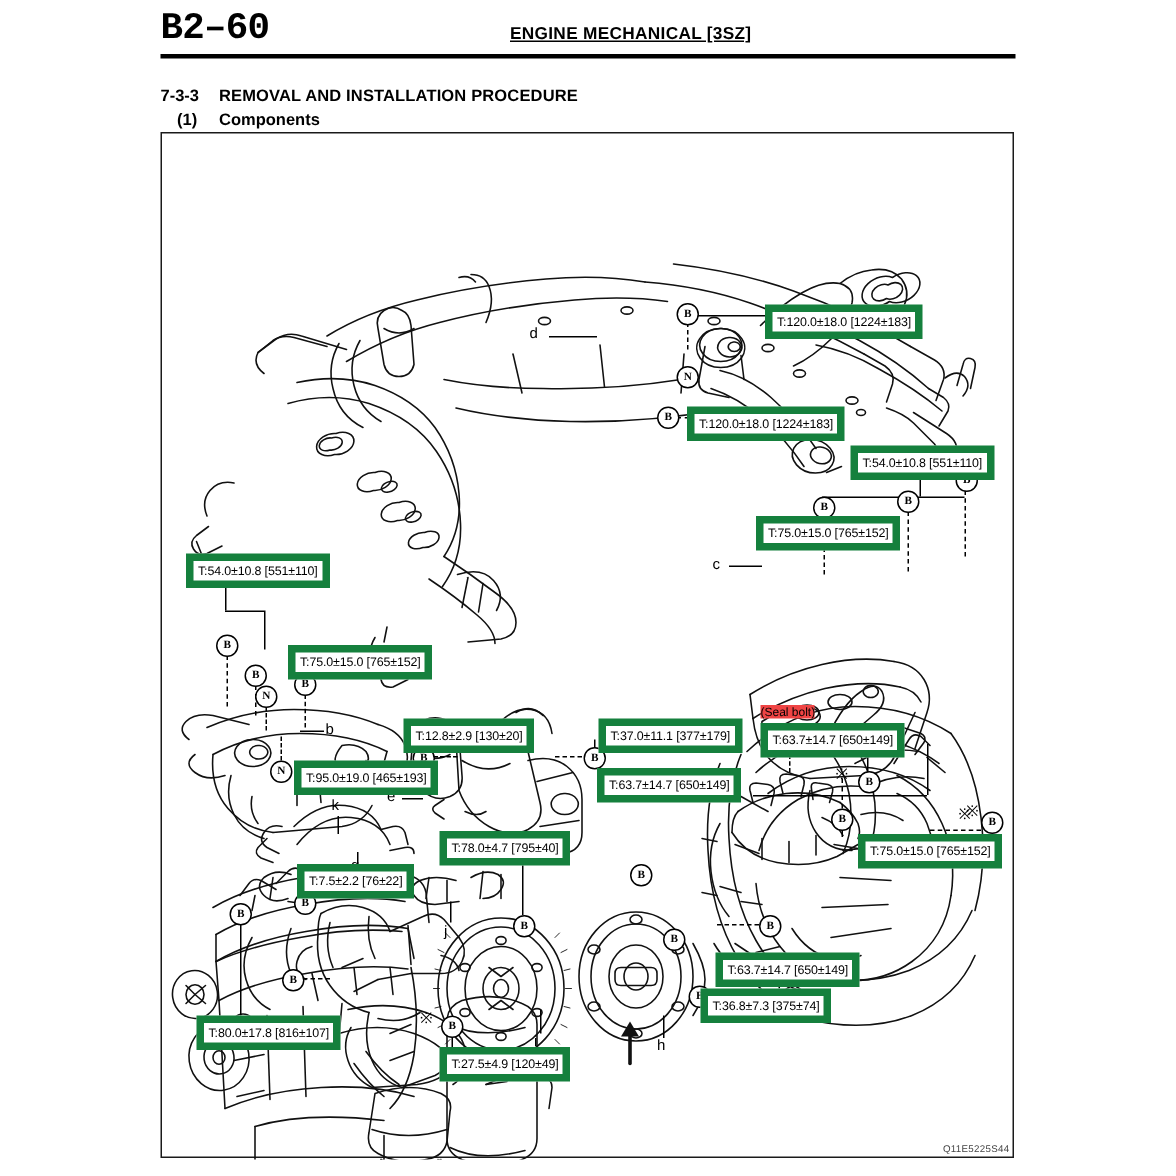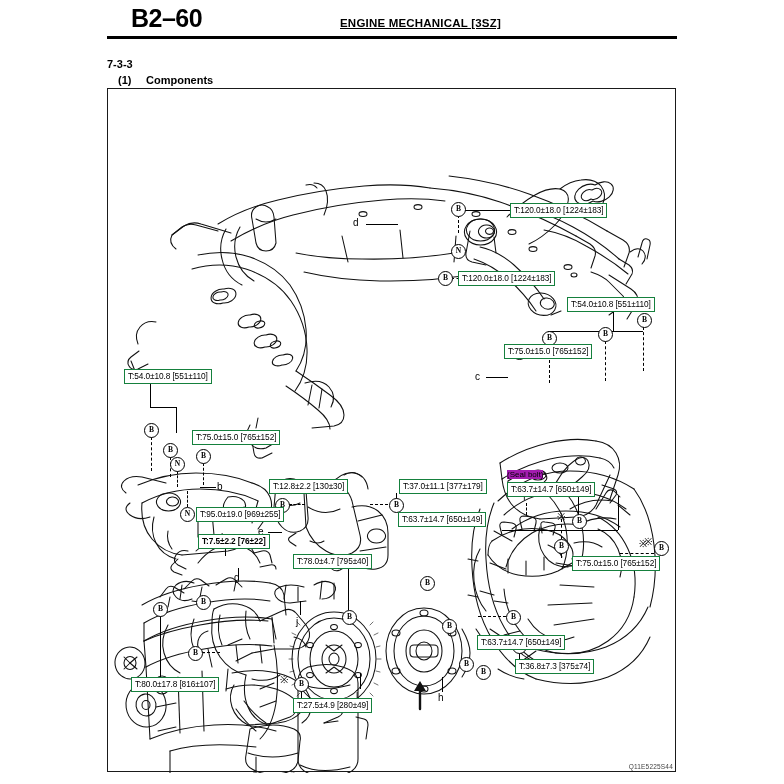--- a/index.html
+++ b/index.html
@@ -11,23 +11,22 @@
     position:relative;
     overflow:hidden;
     -webkit-font-smoothing:antialiased;
   }
   .page{position:absolute;left:0;top:0;width:784px;height:784px;}
 
   
   .pagenum{
     position:absolute;left:107px;top:6px;
     font-size:25px;font-weight:bold;letter-spacing:-0.5px;
-    font-family:Liberation Sans, sans-serif;
+    font-family:Liberation Mono, monospace;
     line-height:1;
-    margin-left:24px;
   }
   .hdr-title{
     position:absolute;left:340px;top:17px;
     font-size:11.5px;font-weight:bold;letter-spacing:0.2px;text-decoration:underline;
   }
   .hdr-rule{
     position:absolute;left:107px;top:36px;width:570px;height:3px;background:#000;
   }
 
   
@@ -44,32 +43,32 @@
   }
   .footer-code{
     position:absolute;right:2px;bottom:1px;
     font-size:6.5px;color:#444;letter-spacing:0.2px;
     font-family:"Liberation Sans", sans-serif;
   }
 
   
   .tq{
     position:absolute;
-    border:1px solid #15803d;
+    border:5px solid #15803d;
     background:#fff;
     font-size:8.3px;
     line-height:1;
     padding:2px 3px 2.5px 3px;
     white-space:nowrap;
     letter-spacing:-0.1px;
     font-family:"Liberation Sans", sans-serif;
     z-index:40;
   }
   .note{
-    position:absolute;font-size:8px;white-space:nowrap;z-index:40;background:#a21caf;
+    position:absolute;font-size:8px;white-space:nowrap;z-index:40;background:#ef4444;
   }
 
   
   .cm{
     position:absolute;width:13px;height:13px;border:1.1px solid #000;border-radius:50%;
     background:#fff;font-size:7.5px;line-height:11px;text-align:center;
     font-family:"Liberation Serif", serif;font-weight:bold;z-index:35;
   }
   
   .lt{position:absolute;font-size:10px;z-index:36;background:transparent;}
@@ -89,20 +88,21 @@
 </head>
 <body>
 
 <div class="page">
 
   <div class="pagenum">B2–60</div>
   <div class="hdr-title">ENGINE MECHANICAL [3SZ]</div>
   <div class="hdr-rule"></div>
 
   <div class="sec-num">7-3-3</div>
+  <div class="sec-title">REMOVAL AND INSTALLATION PROCEDURE</div>
   <div class="sub-num">(1)</div>
   <div class="sub-title">Components</div>
 
   <div class="frame">
 
     <div class="art">
       <svg viewBox="0 0 569 684" width="569" height="684" xmlns="http://www.w3.org/2000/svg">
         <g fill="none" stroke="#111" stroke-width="1.05" stroke-linejoin="round" stroke-linecap="round">
 
           <path d="M68 160 q-8 -6 -4 -14 l10 -8 q6 -4 14 -2 l22 6"></path>
@@ -481,25 +481,25 @@
     <div class="dsh-v" style="left:43px;top:348px;height:34px;"></div>
     <div class="dsh-v" style="left:62px;top:368px;height:20px;"></div>
     <div class="dsh-v" style="left:69px;top:382px;height:16px;"></div>
 
     <div class="tq" style="left:84px;top:341px;">T:75.0±15.0 [765±152]</div>
     <div class="cm" style="left:88px;top:360px;">B</div>
     <div class="dsh-v" style="left:95px;top:374px;height:22px;"></div>
     <div class="lt" style="left:109px;top:392px;">b</div>
     <div class="ln lnh" style="left:92px;top:398px;width:16px;"></div>
 
-    <div class="tq" style="left:88px;top:418px;">T:95.0±19.0 [969±255]</div>
+    <div class="tq" style="left:88px;top:418px;">T:95.0±19.0 [465±193]</div>
     <div class="cm" style="left:72px;top:418px;">N</div>
     <div class="dsh-v" style="left:79px;top:402px;height:16px;"></div>
 
-    <div class="tq" style="left:161px;top:390px;">T:12.8±2.2 [130±30]</div>
+    <div class="tq" style="left:161px;top:390px;">T:12.8±2.9 [130±20]</div>
     <div class="cm" style="left:167px;top:409px;">B</div>
     <div class="dsh-h" style="left:181px;top:415px;width:16px;"></div>
     <div class="lt" style="left:150px;top:437px;">e</div>
     <div class="ln lnh" style="left:160px;top:443px;width:14px;"></div>
 
     <div class="tq" style="left:291px;top:390px;">T:37.0±11.1 [377±179]</div>
     <div class="cm" style="left:281px;top:409px;">B</div>
     <div class="ln lnv" style="left:288px;top:404px;height:6px;"></div>
     <div class="dsh-h" style="left:262px;top:415px;width:18px;"></div>
 
@@ -511,47 +511,47 @@
     <div class="lt" style="left:415px;top:402px;">f</div>
     <div class="dsh-v" style="left:418px;top:414px;height:12px;"></div>
 
     <div class="tq" style="left:290px;top:423px;">T:63.7±14.7 [650±149]</div>
     <div class="ln lnv" style="left:510px;top:407px;height:34px;"></div>
     <div class="ln lnh" style="left:394px;top:441px;width:116px;"></div>
     <div class="cm" style="left:546px;top:452px;">B</div>
     <div class="ast" style="left:531px;top:450px;">※</div>
     <div class="dsh-h" style="left:512px;top:464px;width:34px;"></div>
 
-    <div class="tq" style="left:90px;top:445px;font-weight:bold;">T:7.5±2.2 [76±22]</div>
+    <div class="tq" style="left:90px;top:487px;">T:7.5±2.2 [76±22]</div>
     <div class="lt" style="left:126px;top:483px;">g</div>
     <div class="ln lnv" style="left:130px;top:479px;height:12px;"></div>
     <div class="cm" style="left:88px;top:506px;">B</div>
     <div class="cm" style="left:45px;top:513px;">B</div>
 
     <div class="tq" style="left:185px;top:465px;">T:78.0±4.7 [795±40]</div>
     <div class="ln lnv" style="left:240px;top:479px;height:42px;"></div>
     <div class="cm" style="left:234px;top:521px;">B</div>
     <div class="cm" style="left:312px;top:487px;">B</div>
 
     <div class="tq" style="left:23px;top:588px;">T:80.0±17.8 [816±107]</div>
     <div class="ln lnv" style="left:52px;top:527px;height:61px;"></div>
     <div class="cm" style="left:80px;top:557px;">B</div>
     <div class="dsh-h" style="left:94px;top:563px;width:18px;"></div>
 
-    <div class="tq" style="left:185px;top:609px;">T:27.5±4.9 [280±49]</div>
+    <div class="tq" style="left:185px;top:609px;">T:27.5±4.9 [120±49]</div>
     <div class="cm" style="left:186px;top:588px;">B</div>
     <div class="ast" style="left:172px;top:586px;">※</div>
     <div class="ln lnv" style="left:193px;top:601px;height:8px;"></div>
     <div class="lt" style="left:248px;top:600px;">i</div>
     <div class="ln lnv" style="left:252px;top:584px;height:16px;"></div>
 
     <div class="lt" style="left:330px;top:603px;">h</div>
     <div class="ln lnv" style="left:334px;top:588px;height:15px;"></div>
 
-    <div class="tq" style="left:359px;top:570px;margin-left:48px;">T:36.8±7.3 [375±74]</div>
+    <div class="tq" style="left:359px;top:570px;">T:36.8±7.3 [375±74]</div>
     <div class="cm" style="left:398px;top:521px;">B</div>
     <div class="cm" style="left:404px;top:550px;">B</div>
     <div class="ln lnv" style="left:411px;top:563px;height:7px;"></div>
     <div class="dsh-h" style="left:370px;top:527px;width:28px;"></div>
 
     <div class="tq" style="left:369px;top:546px;">T:63.7±14.7 [650±149]</div>
     <div class="cm" style="left:334px;top:530px;">B</div>
     <div class="cm" style="left:351px;top:568px;">B</div>
     <div class="cm" style="left:368px;top:576px;">B</div>
     <div class="ast" style="left:536px;top:448px;">※</div>

